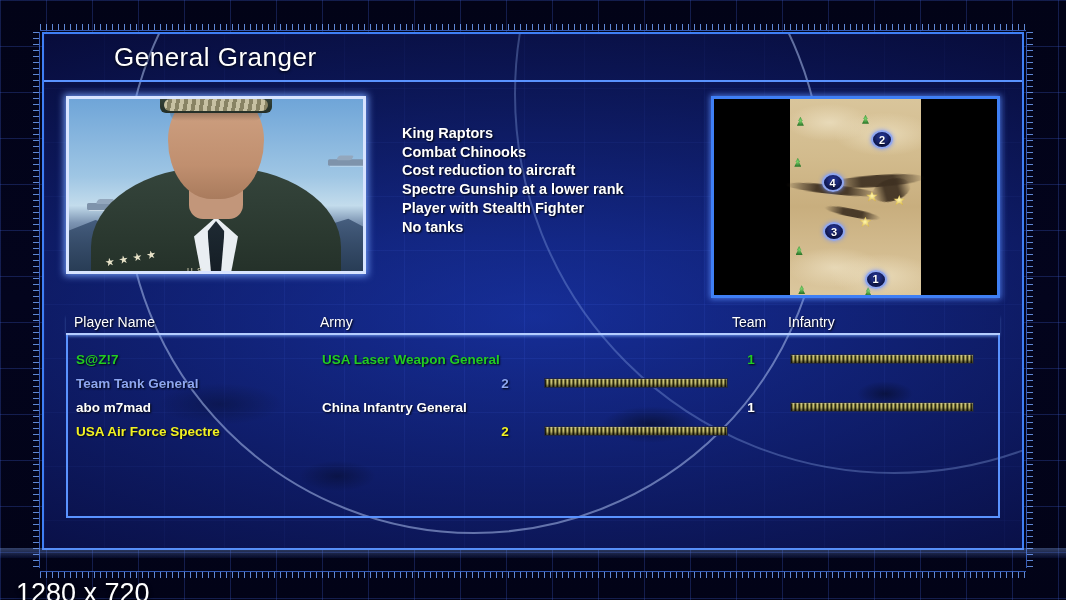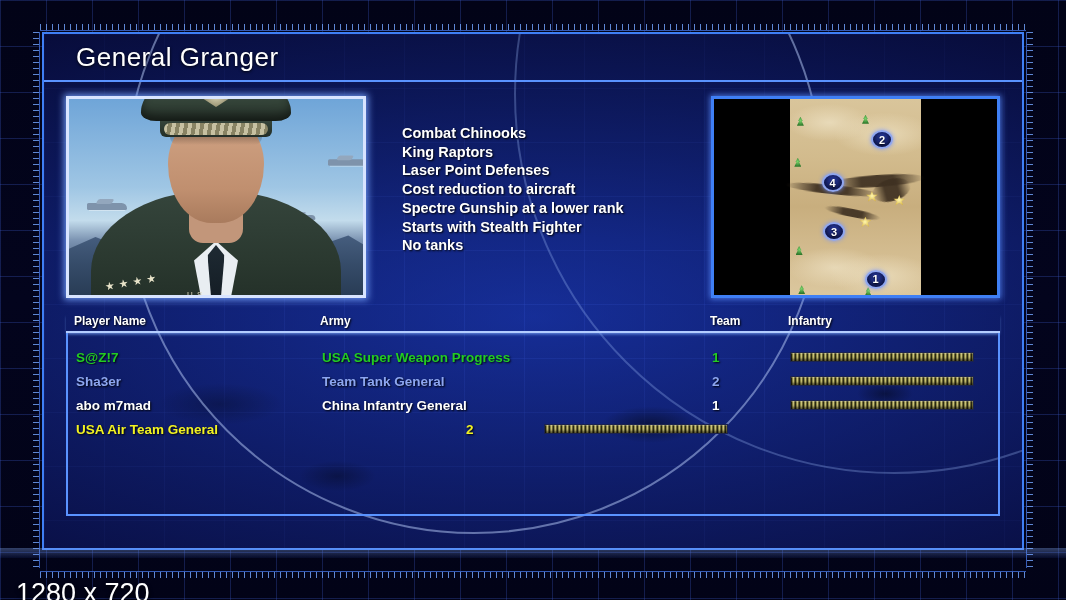--- a/index.html
+++ b/index.html
@@ -97,35 +97,36 @@
     border-bottom: 2px solid #5a93ff;
     display: flex; align-items: center;
     padding-left: 32px;
     z-index: 3;
   }
   #title {
     color: #ffffff;
     font-size: 26px;
     letter-spacing: .5px;
     text-shadow: 0 1px 3px rgba(0,0,0,.9);
+    margin-left: 38px;
   }
 
   
   #topArea {
     position: relative;
     z-index: 3;
     margin: 14px 22px 0 22px;
     height: 208px;
     display: flex;
     gap: 0;
   }
 
   
   #portraitFrame {
-    width: 300px; height: 202px;
+    width: 300px; height: 178px;
     border: 3px solid #d8e4ff;
     box-shadow: 0 0 7px 2px rgba(120,165,255,.85);
     position: relative; overflow: hidden;
     background: #223;
     flex: none;
   }
   .sky {
     position: absolute; inset: 0;
     background: linear-gradient(180deg,#6fa5d8 0%, #9fc6e4 45%, #c3dcec 62%, #7c94b2 72%, #4a5f7e 85%, #35485f 100%);
   }
@@ -306,27 +307,27 @@
     margin: 10px 22px 0 22px;
   }
   #tableHead {
     display: flex;
     padding: 0 8px 3px 8px;
     border-bottom: 2px solid #b4cdff;
     box-shadow: 0 2px 3px -1px rgba(130,175,255,.8);
   }
   #tableHead span {
     color: #ffffff;
-    font-size: 12px;
-    font-weight: bold;
+    font-size: 14px;
+    font-weight: normal;
     text-shadow: 1px 1px 2px rgba(0,0,0,.95);
   }
   .c-name     { width: 246px; }
   .c-army     { width: 390px; }
-  .c-team     { width: 78px; }
+  .c-team     { width: 78px; text-align: center; }
   .c-progress { width: 190px; }
 
   #tableBody {
     border: 2px solid #5a93ff;
     border-top: none;
     height: 183px;
     padding: 8px 8px 0 8px;
   }
   .row {
     display: flex; align-items: center;
@@ -413,26 +414,25 @@
         <div class="head"></div>
         <div class="brow"></div>
         <div class="capband"></div>
         <div class="scrambled"></div>
         <div class="capcrown"></div>
         <div class="capbadge"></div>
       </div>
 
       <div id="abilities">
         <ul>
+          <li>King Raptors</li>
           <li>Combat Chinooks</li>
-          <li>King Raptors</li>
-          <li>Laser Point Defenses</li>
           <li>Cost reduction to aircraft</li>
           <li>Spectre Gunship at a lower rank</li>
-          <li>Starts with Stealth Fighter</li>
+          <li>Player with Stealth Fighter</li>
           <li>No tanks</li>
         </ul>
       </div>
 
       <div id="minimapFrame">
         <div id="minimapTerrain">
           <div class="river r1"></div>
           <div class="river r2"></div>
           <div class="river r3"></div>
           <div class="river r4"></div>
@@ -457,44 +457,43 @@
     <div id="tableWrap">
       <div id="tableHead">
         <span class="c-name">Player Name</span>
         <span class="c-army">Army</span>
         <span class="c-team">Team</span>
         <span class="c-progress">Infantry</span>
       </div>
       <div id="tableBody">
           <div class="row">
             <span class="c-name" style="color: rgb(34, 204, 34);">S@Z!7</span>
-            <span class="c-army" style="color: rgb(34, 204, 34);">USA Super Weapon Progress</span>
+            <span class="c-army" style="color: rgb(34, 204, 34);">USA Laser Weapon General</span>
             <span class="c-team" style="color: rgb(34, 204, 34);">1</span>
             <span class="c-progress">
               <div class="progressbar" style="width: 184px;"></div>
             </span>
           </div>
           <div class="row">
-            <span class="c-name" style="color: rgb(141, 166, 240);">Sha3er</span>
             <span class="c-army" style="color: rgb(141, 166, 240);">Team Tank General</span>
             <span class="c-team" style="color: rgb(141, 166, 240);">2</span>
             <span class="c-progress">
               <div class="progressbar" style="width: 184px;"></div>
             </span>
           </div>
           <div class="row">
             <span class="c-name" style="color: rgb(255, 255, 255);">abo m7mad</span>
             <span class="c-army" style="color: rgb(255, 255, 255);">China Infantry General</span>
             <span class="c-team" style="color: rgb(255, 255, 255);">1</span>
             <span class="c-progress">
               <div class="progressbar" style="width: 184px;"></div>
             </span>
           </div>
           <div class="row">
-            <span class="c-army" style="color: rgb(242, 242, 34);">USA Air Team General</span>
+            <span class="c-army" style="color: rgb(242, 242, 34);">USA Air Force Spectre</span>
             <span class="c-team" style="color: rgb(242, 242, 34);">2</span>
             <span class="c-progress">
               <div class="progressbar" style="width: 184px;"></div>
             </span>
           </div>
         </div>
     </div>
 
   </div>
 

